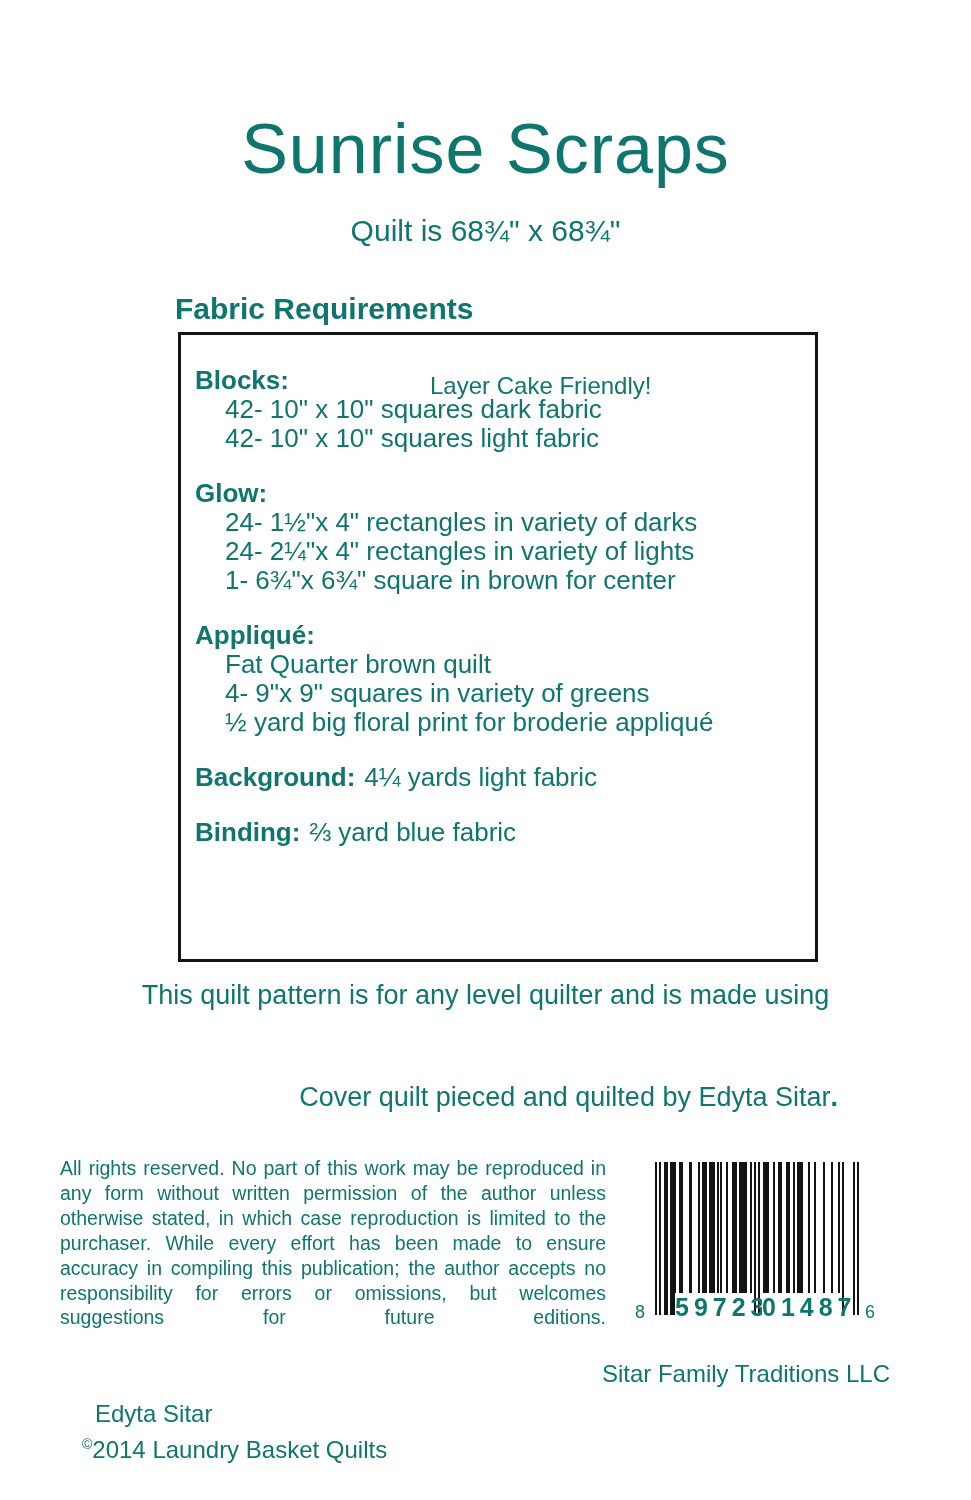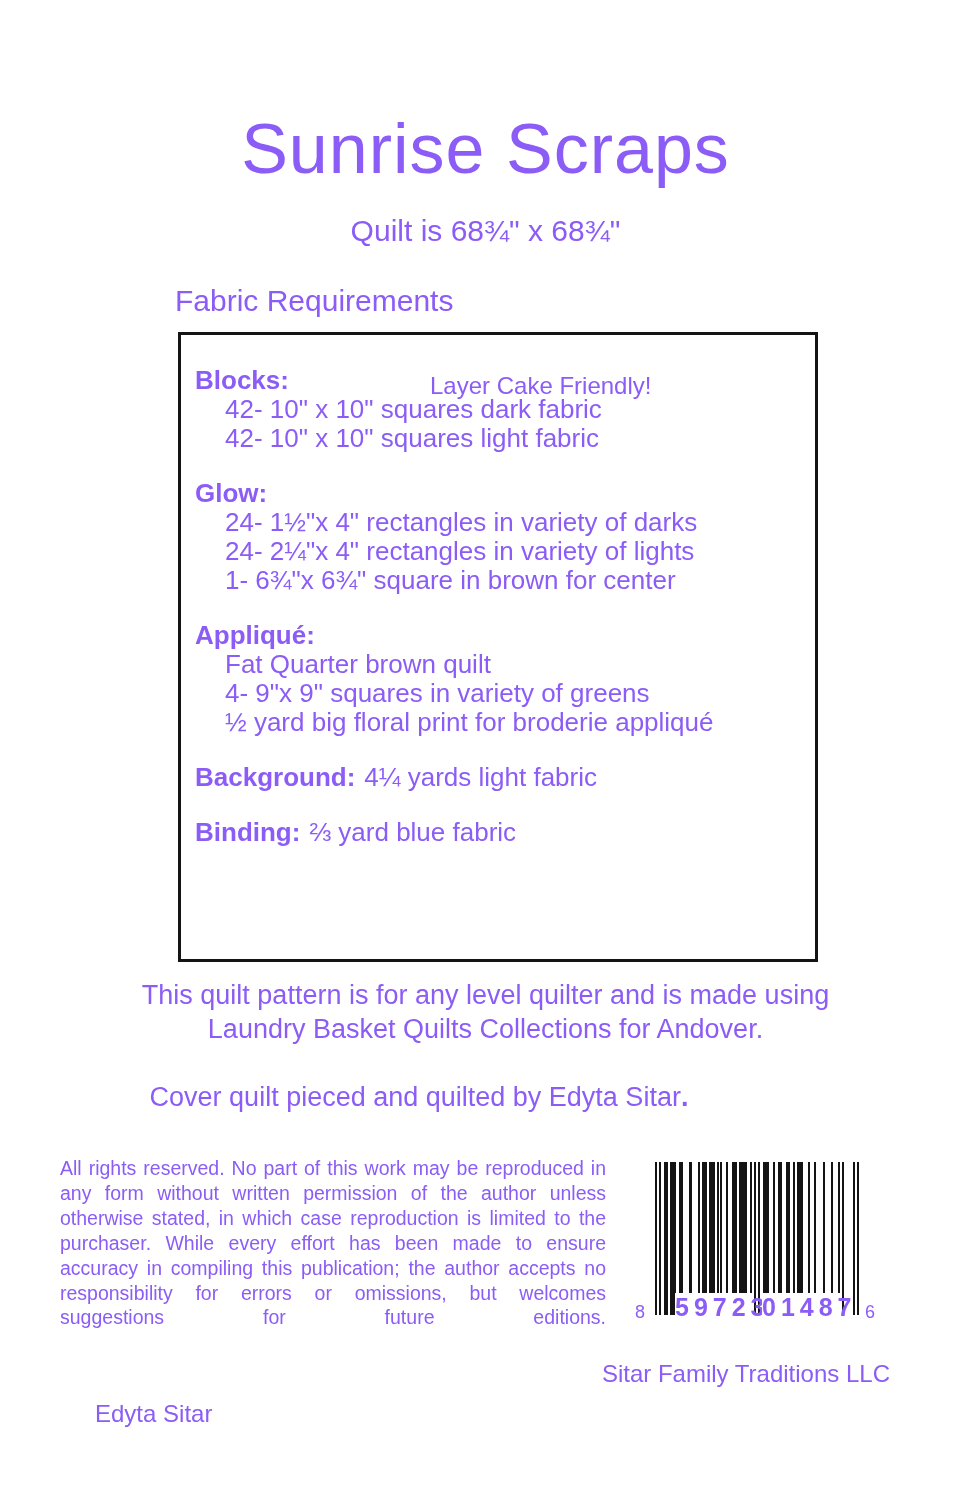--- a/index.html
+++ b/index.html
@@ -1,34 +1,34 @@
 <!DOCTYPE html>
 <html><head>
 <meta charset="utf-8">
 <style>
   html,body{margin:0;padding:0;background:#ffffff;}
   .page{
     position:relative;width:971px;height:1500px;background:#ffffff;overflow:hidden;
-    font-family:"Liberation Sans",sans-serif;color:#8b5cf6;
+    font-family:"Liberation Sans",sans-serif;color:#0f766e;
   }
   .title{position:absolute;top:114px;left:0;width:971px;text-align:center;
     font-size:70px;line-height:1;font-weight:400;letter-spacing:1px;}
   .subtitle{position:absolute;top:214px;left:0;width:971px;text-align:center;
     font-size:30px;line-height:1.1;}
-  .fr-heading{position:absolute;top:284px;left:175px;font-size:30px;font-weight:400;text-align:right;}
+  .fr-heading{position:absolute;top:292px;left:175px;font-size:30px;font-weight:700;text-align:right;}
   .fr-box{position:absolute;top:332px;left:178px;width:612px;height:593px;
     border:3px solid #141414;box-sizing:content-box;
     padding:31px 8px 0 14px;font-size:26px;line-height:29px;}
   .sec{margin-bottom:26px;position:relative;}
   .lbl{font-weight:700;margin-right:9px;}
   .note{position:absolute;left:235px;top:5px;font-size:24px;font-weight:400;}
   .items div{margin-left:30px;}
   .desc1{position:absolute;top:978px;left:0;width:971px;text-align:center;
     font-size:27px;line-height:34px;}
-  .desc2{position:absolute;top:1080px;left:0;width:838px;text-align:center;
+  .desc2{position:absolute;top:1080px;left:0;width:838px;text-align:right;
     font-size:27px;line-height:34px;}
   .desc2 b{font-weight:700;}
   .legal{position:absolute;top:1156px;left:60px;width:546px;
     font-size:19.5px;line-height:24.9px;text-align:justify;text-align-last:justify;}
   .barcode{position:absolute;top:1162px;left:655px;width:230px;height:165px;}
   .bars{position:absolute;top:0;left:0;width:205px;height:153px;}
   .bc-num{position:absolute;font-size:25px;font-weight:700;letter-spacing:5px;
     text-align:center;top:131px;background:#fff;}
   .bc-g1{left:20px;width:78px;}
   .bc-g2{left:107px;width:78px;}
@@ -77,21 +77,20 @@
     <div class="sec">
       <span class="lbl">Background:</span><span>4¼ yards light fabric</span>
     </div>
     <div class="sec">
       <span class="lbl">Binding:</span><span>⅔ yard blue fabric</span>
     </div>
   </div>
 
   <div class="desc1">
     <div>This quilt pattern is for any level quilter and is made using</div>
-    <div>Laundry Basket Quilts Collections for Andover.</div>
   </div>
 
   <div class="desc2"><span>Cover quilt pieced and quilted by Edyta Sitar</span><b>.</b></div>
 
   <div class="legal">All rights reserved. No part of this work may be reproduced in any form without written permission of the author unless otherwise stated, in which case reproduction is limited to the purchaser. While every effort has been made to ensure accuracy in compiling this publication; the author accepts no responsibility for errors or omissions, but welcomes suggestions for future editions.</div>
 
   <div class="barcode">
     <div class="bars">
         <div style="position: absolute; top: 0px; background: rgb(20, 20, 20); left: 0px; width: 2.15px; height: 153px;"></div>
         <div style="position: absolute; top: 0px; background: rgb(20, 20, 20); left: 4.3px; width: 2.15px; height: 153px;"></div>
@@ -143,19 +142,20 @@
         <div style="position: absolute; top: 0px; background: rgb(20, 20, 20); left: 202.1px; width: 2.15px; height: 153px;"></div>
       </div>
     <div class="bc-num bc-g1">59723</div>
     <div class="bc-num bc-g2">01487</div>
     <div class="bc-outer bc-left">8</div>
     <div class="bc-outer bc-right">6</div>
   </div>
 
   <div class="footer-left">
     <div class="l1">Edyta Sitar</div>
+    <div><sup>©</sup><span>2014 Laundry Basket Quilts</span></div>
   </div>
 
   <div class="footer-right">
     <div>Sitar Family Traditions LLC</div>
   </div>
 
 </div>
 
 </body></html>

